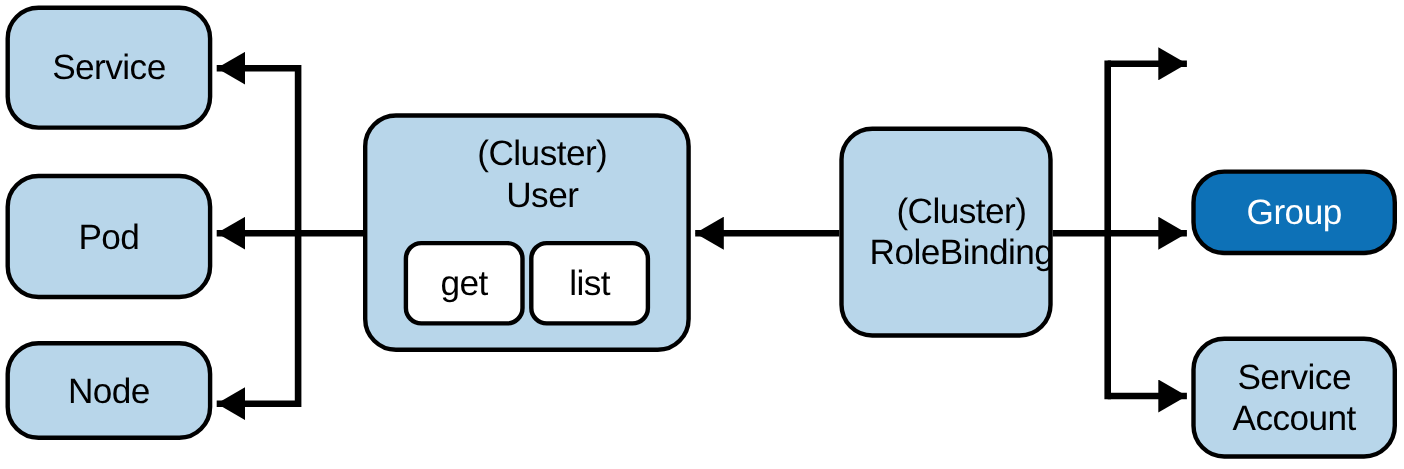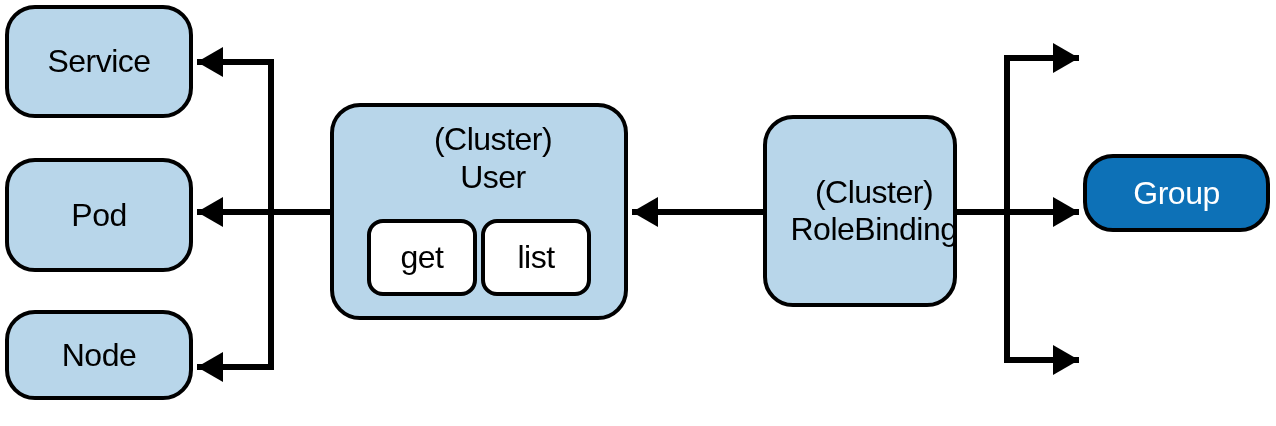--- a/index.html
+++ b/index.html
@@ -136,14 +136,17 @@
   <div class="box light box-binding">
     <div class="two-line">
       <span>(Cluster)</span>
       <span>RoleBinding</span>
     </div>
   </div>
 
   <div class="box dark box-group">
     <span>Group</span>
   </div>
+  <div class="box light box-sa">
+    <span>Service Account</span>
+  </div>
 
 </div>
 
 </body></html>

